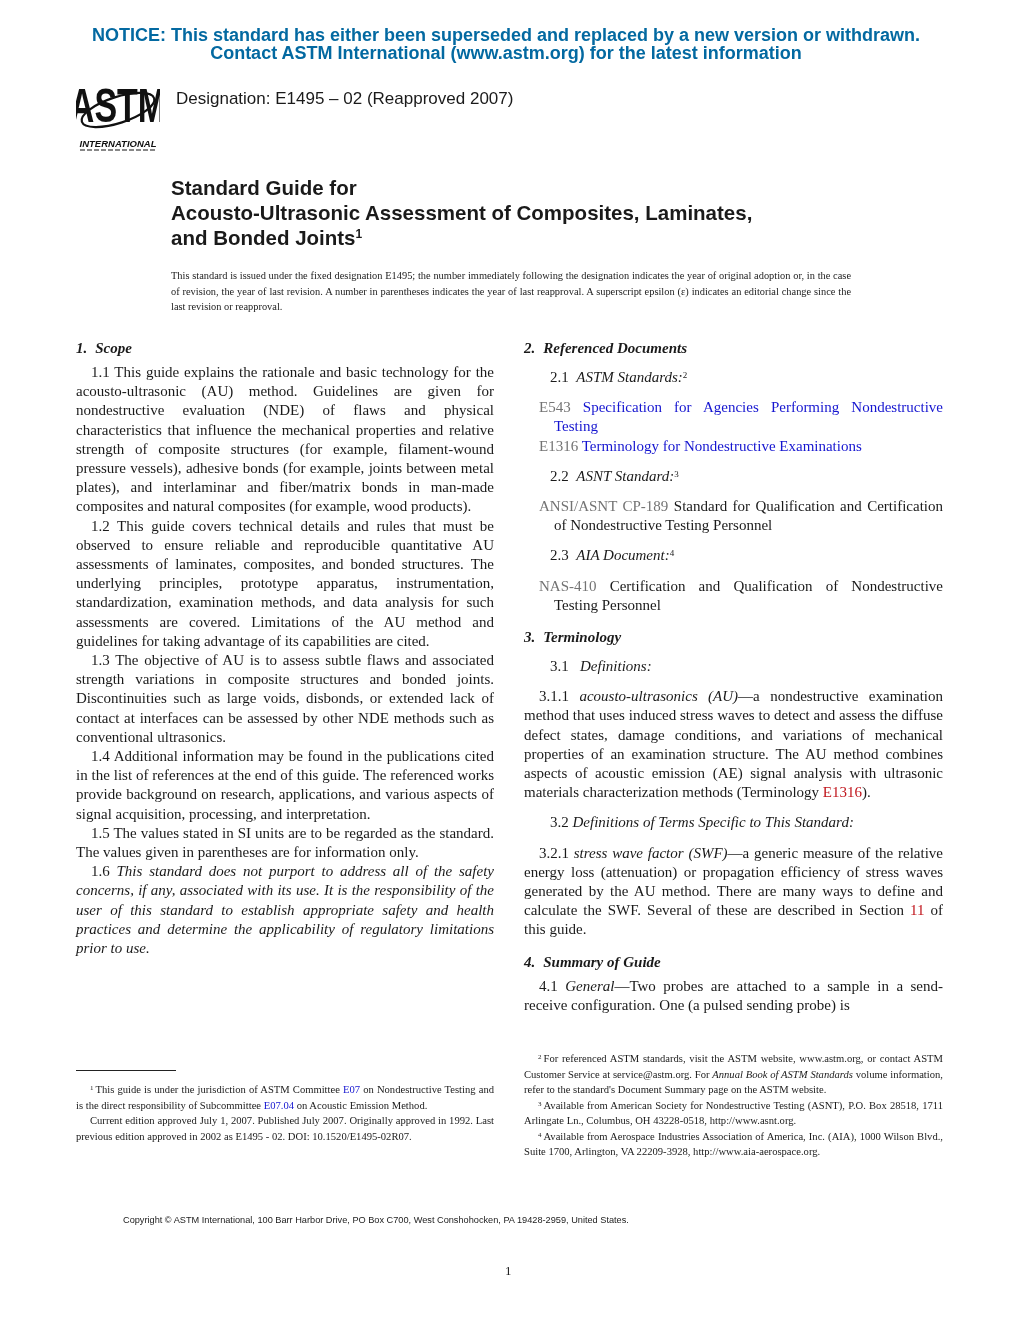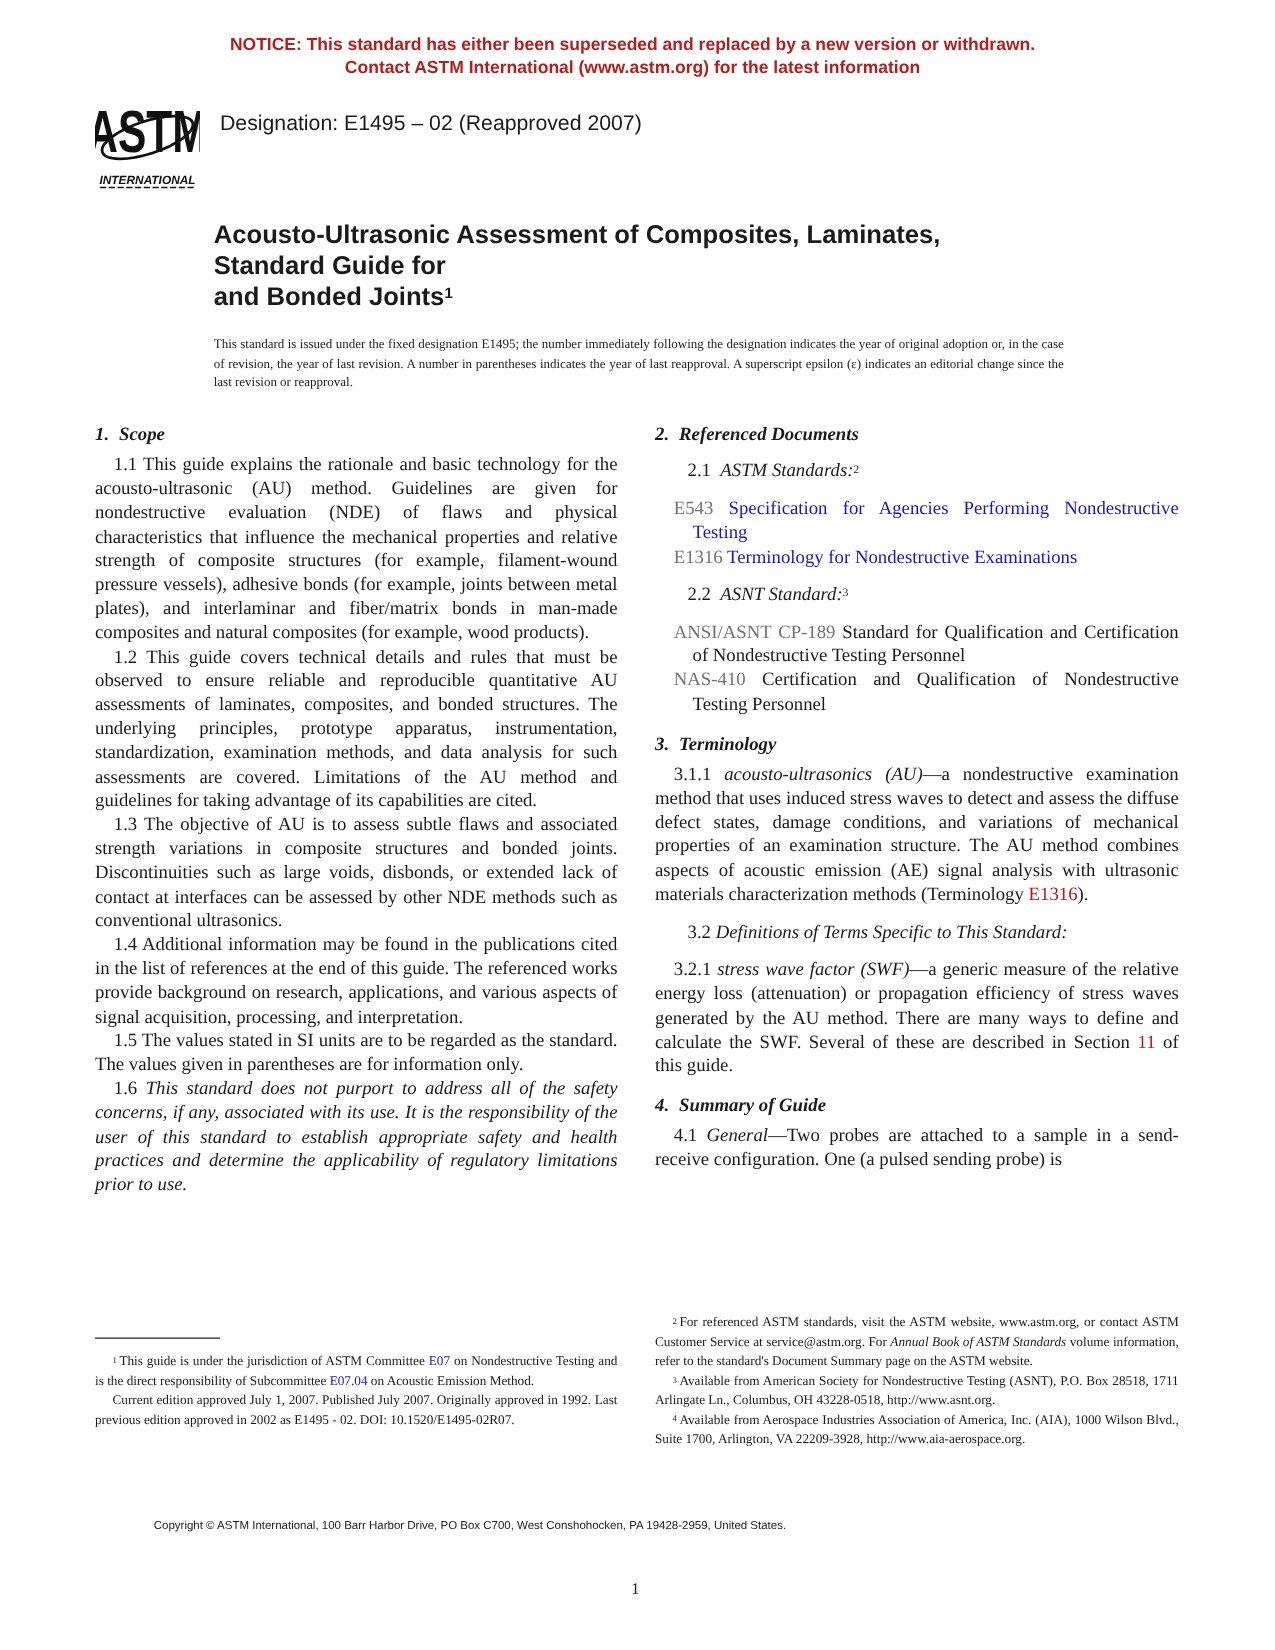--- a/index.html
+++ b/index.html
@@ -1,21 +1,21 @@
 <!DOCTYPE html>
 <html><head>
 <meta charset="utf-8">
 <style>
   html, body { margin:0; padding:0; background:#ffffff; }
   body { width:1020px; height:1320px; position:relative; overflow:hidden; color:#1a1a1a; }
   .sans { font-family:"Liberation Sans", "DejaVu Sans", sans-serif; }
   .serif { font-family:"Liberation Serif", "DejaVu Serif", serif; }
 
   .notice { position:absolute; left:0; top:26px; width:1012px; text-align:center;
-            color:#b91c1c; font-weight:bold; font-size:14px; line-height:18px; }
+            color:#0369a1; font-weight:bold; font-size:18px; line-height:18px; }
 
   .logo { position:absolute; left:76px; top:74px; width:84px; height:80px; }
   .designation { position:absolute; left:176px; top:89px; font-size:17px; color:#1a1a1a; }
 
   .title { position:absolute; left:171px; top:175px; font-size:20.5px; font-weight:bold; line-height:25px; color:#1a1a1a; }
   .title sup { font-size:12px; vertical-align:top; position:relative; top:-3px; }
 
   .preamble { position:absolute; left:171px; top:268px; width:680px; font-size:10.4px; line-height:15.5px; color:#222; text-align:justify; }
 
   .col { position:absolute; font-size:15px; line-height:19.2px; text-align:justify; color:#1a1a1a; }
@@ -57,22 +57,22 @@
     <ellipse cx="42" cy="36" rx="38" ry="13" fill="none" stroke="#111" stroke-width="2.2" transform="rotate(-18 42 36)"></ellipse>
     <text x="42" y="50" text-anchor="middle" font-family="Liberation Sans, sans-serif" font-weight="bold" font-size="34" fill="#111" transform="scale(1,1.4) translate(0,-16)">ASTM</text>
     <text x="42" y="73" text-anchor="middle" font-family="Liberation Sans, sans-serif" font-weight="bold" font-style="italic" font-size="9.5" fill="#111">INTERNATIONAL</text>
     <line x1="4" y1="76" x2="80" y2="76" stroke="#111" stroke-width="1.2" stroke-dasharray="5 2"></line>
   </svg>
 </div>
 
 <div class="designation sans">Designation: E1495 – 02 (Reapproved 2007)</div>
 
 <div class="title sans">
+  <div>Standard Guide for</div>
   <div>Acousto-Ultrasonic Assessment of Composites, Laminates,</div>
-  <div>Standard Guide for</div>
   <div><span>and Bonded Joints</span><sup>1</sup></div>
 </div>
 
 <div class="preamble serif">This standard is issued under the fixed designation E1495; the number immediately following the designation indicates the year of original adoption or, in the case of revision, the year of last revision. A number in parentheses indicates the year of last reapproval. A superscript epsilon (ε) indicates an editorial change since the last revision or reapproval.</div>
 
 <div class="col col-left serif">
   <h2 class="sec"><span class="num">1.</span><span>Scope</span></h2>
   <p class="para">1.1 This guide explains the rationale and basic technology for the acousto-ultrasonic (AU) method. Guidelines are given for nondestructive evaluation (NDE) of flaws and physical characteristics that influence the mechanical properties and relative strength of composite structures (for example, filament-wound pressure vessels), adhesive bonds (for example, joints between metal plates), and interlaminar and fiber/matrix bonds in man-made composites and natural composites (for example, wood products).</p>
   <p class="para">1.2 This guide covers technical details and rules that must be observed to ensure reliable and reproducible quantitative AU assessments of laminates, composites, and bonded structures. The underlying principles, prototype apparatus, instrumentation, standardization, examination methods, and data analysis for such assessments are covered. Limitations of the AU method and guidelines for taking advantage of its capabilities are cited.</p>
   <p class="para">1.3 The objective of AU is to assess subtle flaws and associated strength variations in composite structures and bonded joints. Discontinuities such as large voids, disbonds, or extended lack of contact at interfaces can be assessed by other NDE methods such as conventional ultrasonics.</p>
@@ -81,24 +81,26 @@
   <p class="para"><span>1.6</span> <span class="it">This standard does not purport to address all of the safety concerns, if any, associated with its use. It is the responsibility of the user of this standard to establish appropriate safety and health practices and determine the applicability of regulatory limitations prior to use.</span></p>
 </div>
 
 <div class="col col-right serif">
   <h2 class="sec"><span class="num">2.</span><span>Referenced Documents</span></h2>
   <p class="sub"><span>2.1</span>&nbsp; <span class="it">ASTM Standards:</span><sup class="fn">2</sup></p>
   <p class="ref" style="padding-left:30px;text-indent:-15px"><span class="code">E543</span> <span class="blue">Specification for Agencies Performing Nondestructive Testing</span></p>
   <p class="ref" style="padding-left:30px;text-indent:-15px"><span class="code">E1316</span> <span class="blue">Terminology for Nondestructive Examinations</span></p>
   <p class="sub"><span>2.2</span>&nbsp; <span class="it">ASNT Standard:</span><sup class="fn">3</sup></p>
   <p class="ref" style="padding-left:30px;text-indent:-15px"><span class="code">ANSI/ASNT CP-189</span> <span>Standard for Qualification and Certification of Nondestructive Testing Personnel</span></p>
+  <p class="sub"><span>2.3</span>&nbsp; <span class="it">AIA Document:</span><sup class="fn">4</sup></p>
   <p class="ref" style="padding-left:30px;text-indent:-15px"><span class="code">NAS-410</span> <span>Certification and Qualification of Nondestructive Testing Personnel</span></p>
 
   <div class="gap"></div>
   <h2 class="sec"><span class="num">3.</span><span>Terminology</span></h2>
+  <p class="sub"><span>3.1</span>&nbsp;&nbsp; <span class="it">Definitions:</span></p>
   <p class="para"><span>3.1.1</span> <span class="it">acousto-ultrasonics (AU)</span><span>—a nondestructive examination method that uses induced stress waves to detect and assess the diffuse defect states, damage conditions, and variations of mechanical properties of an examination structure. The AU method combines aspects of acoustic emission (AE) signal analysis with ultrasonic materials characterization methods (Terminology </span><span class="red">E1316</span><span>).</span></p>
   <p class="sub"><span>3.2</span> <span class="it">Definitions of Terms Specific to This Standard:</span></p>
   <p class="para"><span>3.2.1</span> <span class="it">stress wave factor (SWF)</span><span>—a generic measure of the relative energy loss (attenuation) or propagation efficiency of stress waves generated by the AU method. There are many ways to define and calculate the SWF. Several of these are described in Section </span><span class="red">11</span><span> of this guide.</span></p>
 
   <div class="gap"></div>
   <h2 class="sec"><span class="num">4.</span><span>Summary of Guide</span></h2>
   <p class="para"><span>4.1</span> <span class="it">General</span><span>—Two probes are attached to a sample in a send-receive configuration. One (a pulsed sending probe) is</span></p>
 </div>
 
 <div class="fn-rule"></div>

